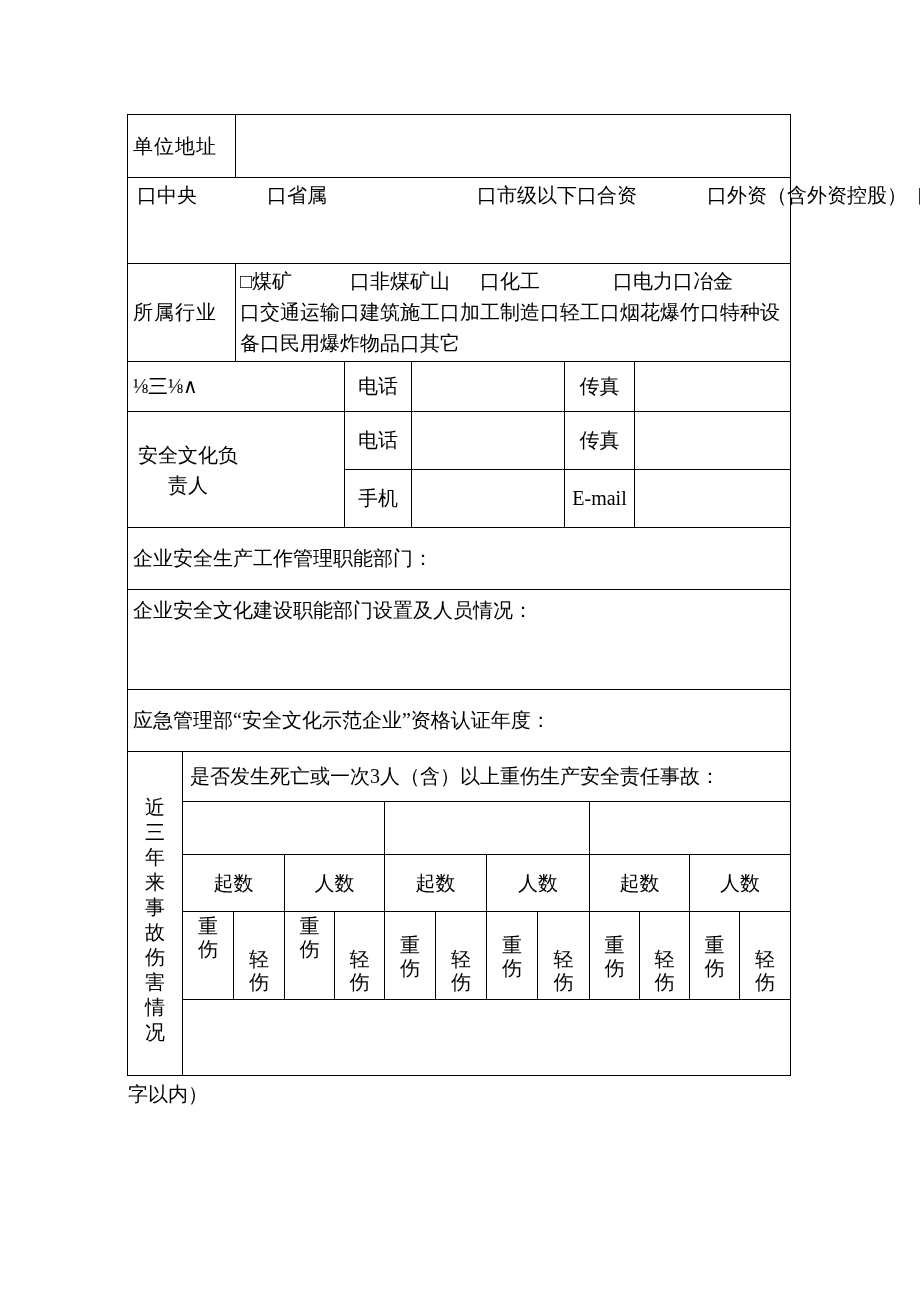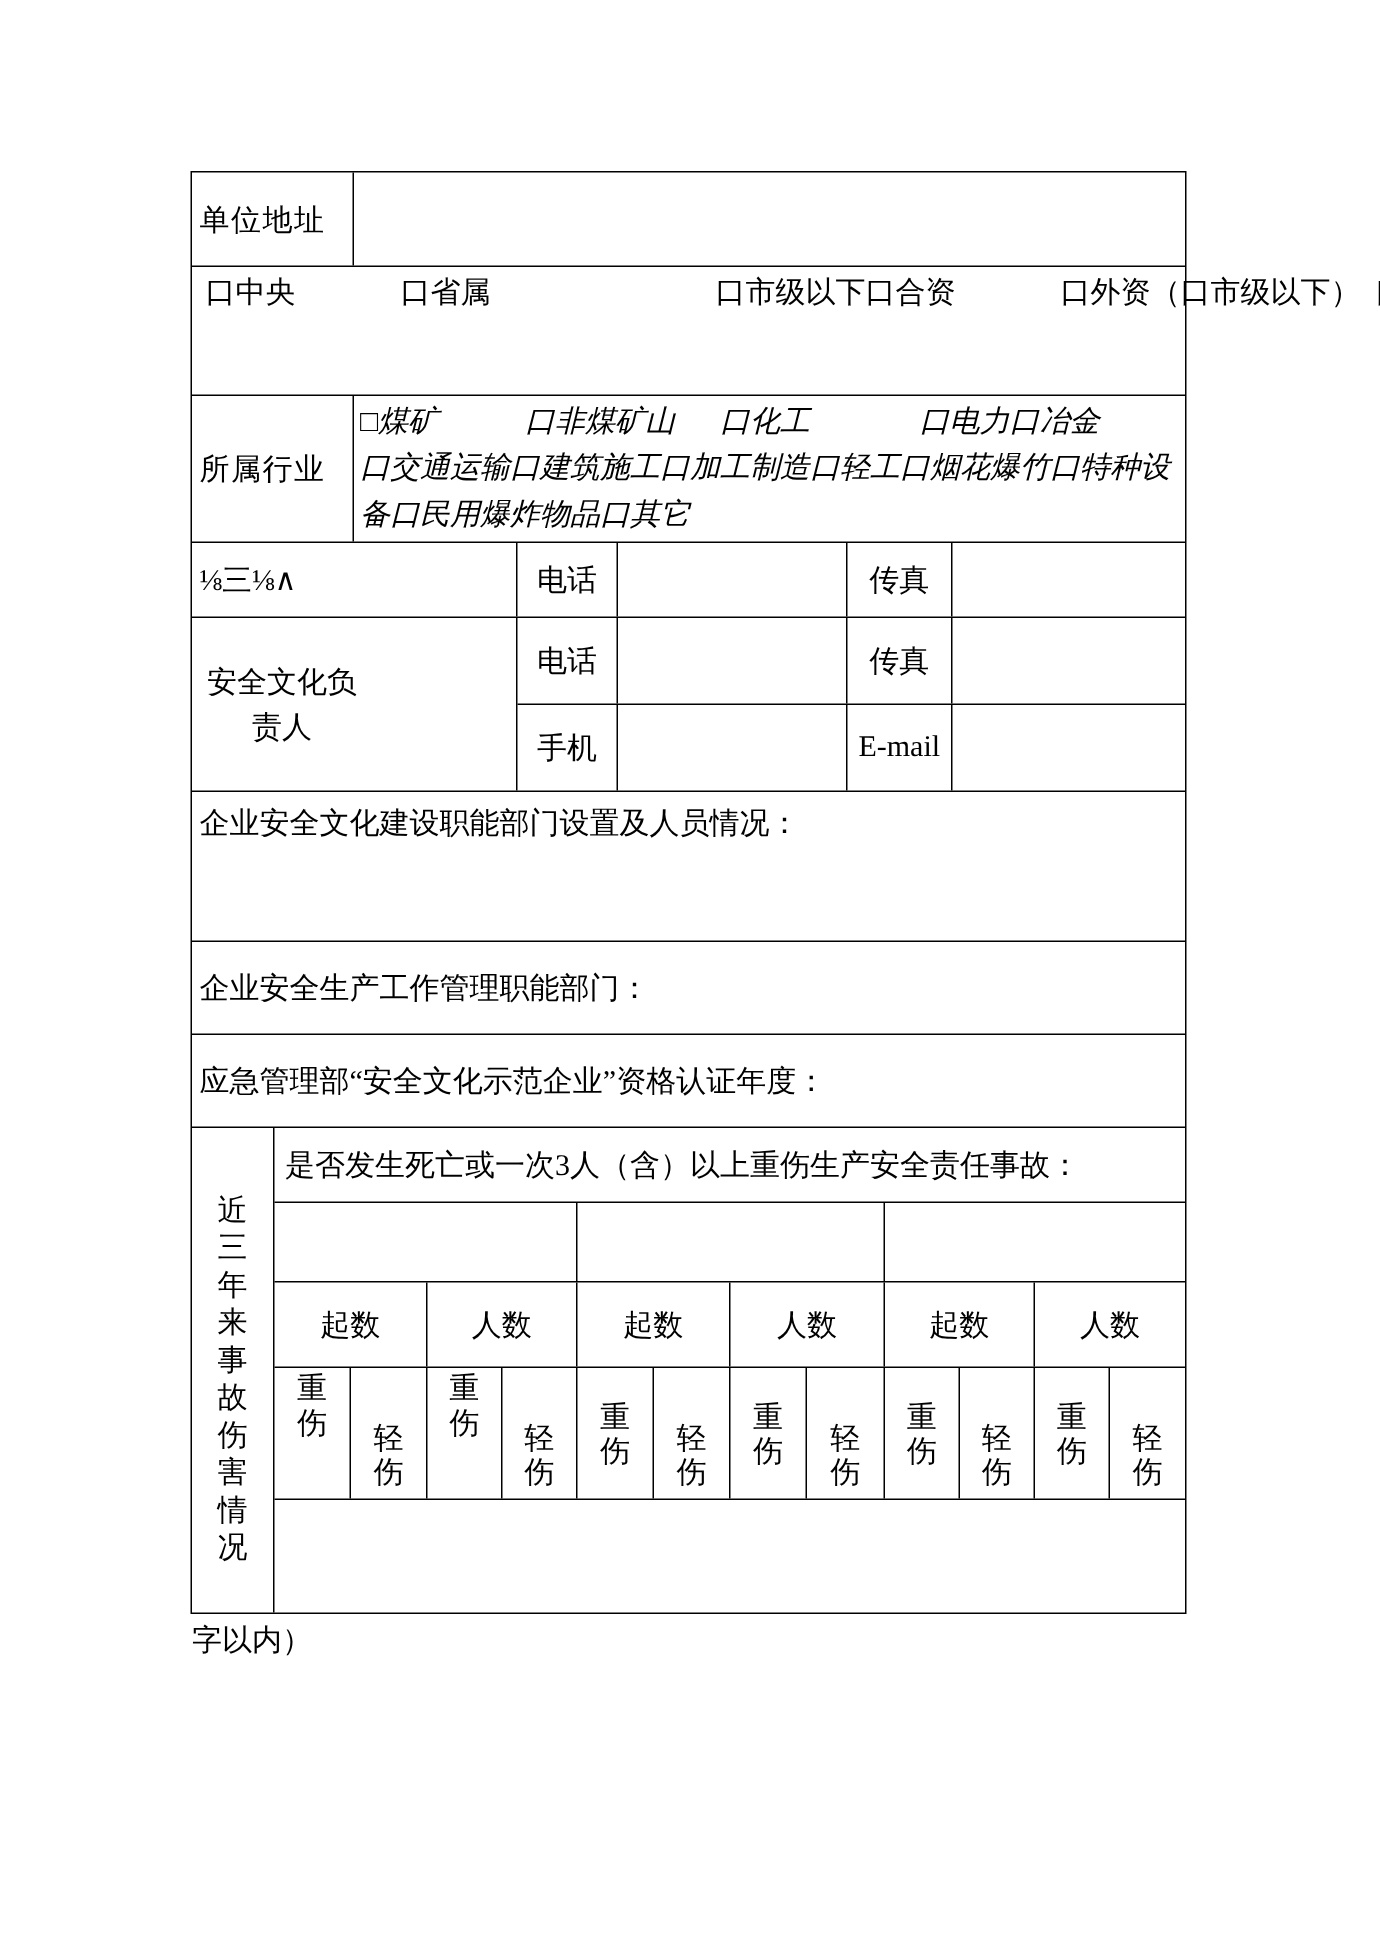--- a/index.html
+++ b/index.html
@@ -24,21 +24,21 @@
     width:108px; display:flex; align-items:center;
     padding-left:5px; letter-spacing:1px;text-align:right;
   }
   .ctr { display:flex; align-items:center; justify-content:center;font-family:Liberation Serif, serif; }
   .vmid { display:flex; align-items:center; }
   .fill { flex:1 1 auto; }
   .optlines { display:flex; flex-direction:row; justify-content:center; padding-left:9px; }
   .optline { line-height:35px; white-space:nowrap; }
   .optline .opt { display:inline-block; }
   .ind-lines { display:flex; flex-direction:column; justify-content:center; padding-left:4px; }
-  .ind-line { line-height:31px; white-space:nowrap;font-style:italic; }
+  .ind-line { line-height:31px; white-space:nowrap; }
   .ind-line .opt { display:inline-block; }
   .wraplbl { width:217px; display:flex; align-items:center; padding-left:5px; }
   .wraplbl span { display:inline-block; width:5.5em; text-align:center; line-height:30px; }
   .subcol { flex:1 1 auto; display:flex; flex-direction:column; }
   .subrow { display:flex; border-bottom:1px solid #000; flex:none; }
   .subrow.last { border-bottom:none; }
   .toptext { display:flex; padding:7px 5px 0 5px; }
   .qtext { display:flex; align-items:center; padding-left:7px; }
   .vside {
     width:55px; display:flex; align-items:center; justify-content:center;
@@ -73,21 +73,21 @@
 
   <div class="row" style="height:86px">
     <div class="cell end fill optlines">
       <div class="optline">
         <span class="opt" style="width:125px">口中央</span>
         <span class="opt" style="width:205px">口省属</span>
         <span class="opt">口市级以下</span>
       </div>
       <div class="optline">
         <span class="opt" style="width:125px">口合资</span>
-        <span class="opt" style="width:205px">口外资（口市级以下）</span>
+        <span class="opt" style="width:205px">口外资（含外资控股）</span>
         <span class="opt">口其他</span>
       </div>
     </div>
   </div>
 
   <div class="row" style="height:98px">
     <div class="cell lbl">所属行业</div>
     <div class="cell end fill ind-lines">
       <div class="ind-line">
         <span class="opt" style="width:105px">□煤矿</span>
@@ -121,26 +121,26 @@
       </div>
       <div class="subrow last" style="height:57px">
         <div class="cell ctr" style="width:67px">手机</div>
         <div class="cell" style="width:153px"></div>
         <div class="cell ctr" style="width:70px">E-mail</div>
         <div class="cell end fill"></div>
       </div>
     </div>
   </div>
 
+  <div class="row" style="height:62px">
+    <div class="cell end fill vmid" style="padding-left:5px">企业安全生产工作管理职能部门：</div>
+  </div>
+
   <div class="row" style="height:100px">
     <div class="cell end fill toptext">企业安全文化建设职能部门设置及人员情况：</div>
-  </div>
-
-  <div class="row" style="height:62px">
-    <div class="cell end fill vmid" style="padding-left:5px">企业安全生产工作管理职能部门：</div>
   </div>
 
   <div class="row" style="height:62px">
     <div class="cell end fill vmid" style="padding-left:5px">应急管理部“安全文化示范企业”资格认证年度：</div>
   </div>
 
   <div class="row last" style="height:323px">
     <div class="cell vside">
       <span>近三年来事故伤害情况</span>
     </div>

